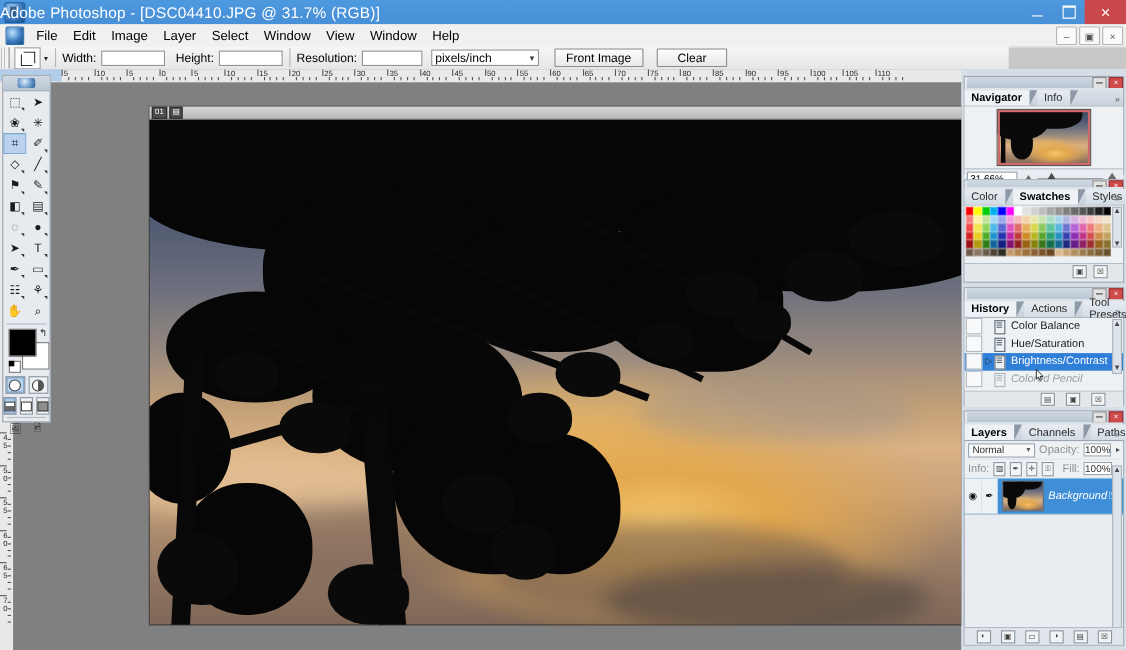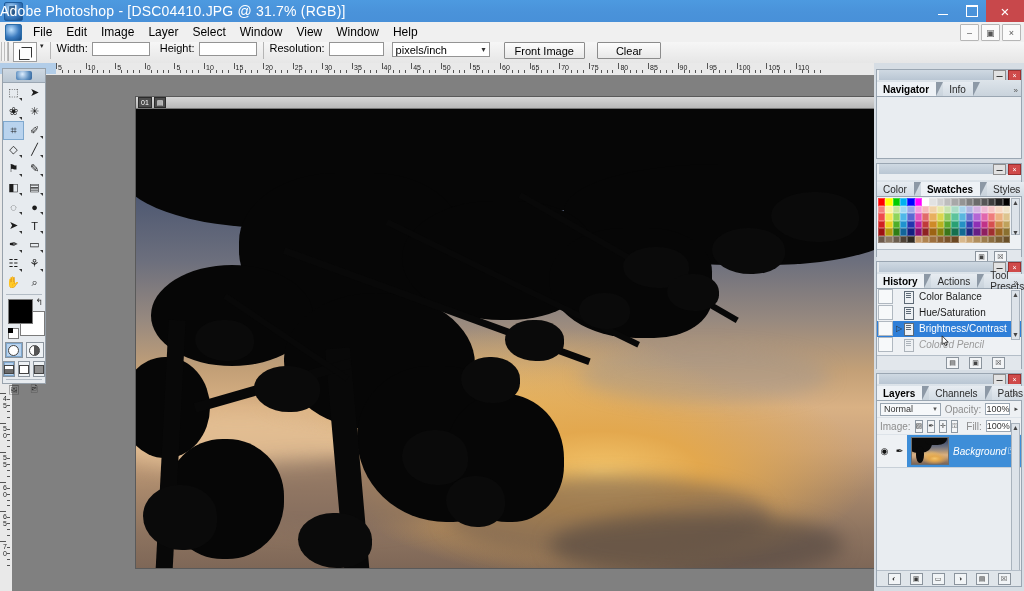--- a/index.html
+++ b/index.html
@@ -53,24 +53,24 @@
   .menu-item{padding:2px 7px;font-size:12px;color:#000;cursor:default;}
   .mdi-btns{position:absolute;right:3px;top:2px;display:flex;gap:2px;}
   .mdi-btn{
     width:17px;height:15px;border:1px solid #b6b6b6;background:#fafafa;
     display:flex;align-items:center;justify-content:center;font-size:9px;color:#555;
     border-radius:1px;
   }
 
   
   .optionsbar{
-    position:absolute;left:0;top:42px;width:1024px;height:21px;
+    position:absolute;left:0;top:42px;width:917px;height:21px;
     background:linear-gradient(to bottom,#f6f6f6,#e6e6e6);
     border-bottom:1px solid #a9a9a9;
-    display:flex;align-items:flex-start;
+    display:flex;align-items:center;
   }
   .grip{width:7px;height:19px;margin-left:1px;
         background:repeating-linear-gradient(to right,#bdbdbd 0 1px,#f3f3f3 1px 3px);
         border-right:1px solid #b0b0b0;flex:none;}
   .tool-chip{
     width:22px;height:18px;margin-left:4px;border:1px solid #9e9e9e;background:#fdfdfd;
     display:flex;align-items:center;justify-content:center;flex:none;
   }
   .crop-glyph{width:12px;height:11px;position:relative;}
   .crop-glyph:before{content:"";position:absolute;left:2px;top:0;width:9px;height:9px;
@@ -776,29 +776,50 @@
       <div class="pc-bar"></div>
       <div class="panel-chrome">
         <div class="pc-btn">–</div>
         <div class="pc-btn red">×</div>
       </div>
       <div class="tabrow" style="margin-top:10px;">
         <div class="ptab active">Navigator</div>
         <div class="ptab">Info</div>
         <div class="ptab-more">»</div>
       </div>
+      <div class="panel-body">
+        <div class="nav-thumb-wrap">
+          <div class="nav-thumb">
+            <div class="sky" style="position:absolute;inset:0;"></div>
+            <div style="position:absolute;left:-6%;top:-18%;width:62%;height:72%;background:#0a0a0a;border-radius:0 0 48% 40%;"></div>
+            <div style="position:absolute;left:34%;top:-20%;width:58%;height:54%;background:#0a0a0a;border-radius:0 0 44% 34%;"></div>
+            <div style="position:absolute;left:14%;top:30%;width:24%;height:60%;background:#0a0a0a;border-radius:46%;"></div>
+            <div style="position:absolute;left:3%;top:44%;width:5%;height:58%;background:#0a0a0a;"></div>
+            <div class="nav-view"></div>
+          </div>
+        </div>
+        <div class="nav-foot">
+          <div class="zoom-box">31.66%</div>
+          <div class="zoom-slider">
+            <div class="zs-track"></div>
+            <div class="zs-small"></div>
+            <div class="zs-knob"></div>
+            <div class="zs-big"></div>
+          </div>
+        </div>
+      </div>
     </div>
 
     <div class="panel" style="top:100px;height:94px;">
       <div class="pc-bar"></div>
       <div class="panel-chrome">
         <div class="pc-btn">–</div>
         <div class="pc-btn red">×</div>
       </div>
-      <div class="tabrow" style="margin-top:16px;">
+      <div class="tabrow" style="margin-top:6px;">
         <div class="ptab">Color</div>
         <div class="ptab active">Swatches</div>
         <div class="ptab">Styles</div>
         <div class="ptab-more">»</div>
       </div>
       <div class="panel-body" style="height:52px;position:relative;">
         <div class="sw-grid" id="swGrid" style="width:132px;">
             <div class="sw" style="background: rgb(255, 0, 0);"></div>
             <div class="sw" style="background: rgb(255, 255, 0);"></div>
             <div class="sw" style="background: rgb(0, 204, 0);"></div>
@@ -991,21 +1012,21 @@
         <div class="lay-mode">
           <span>Normal</span>
           <span style="font-size:7px;color:#555;">▾</span>
         </div>
         <span style="color:#8d8d8d;">Opacity:</span>
         <div class="lay-val">100%</div>
         <span class="lay-stepper">▸</span>
       </div>
 
       <div class="lay-row">
-        <span style="color:#8d8d8d;">Image:</span>
+        <span style="color:#8d8d8d;">Info:</span>
         <span class="lock-ico">▨</span>
         <span class="lock-ico">✒</span>
         <span class="lock-ico">✛</span>
         <span class="lock-ico">⚿</span>
         <span style="color:#8d8d8d;margin-left:4px;">Fill:</span>
         <div class="lay-val">100%</div>
         <span class="lay-stepper">▸</span>
       </div>
 
       <div class="layer-item">

